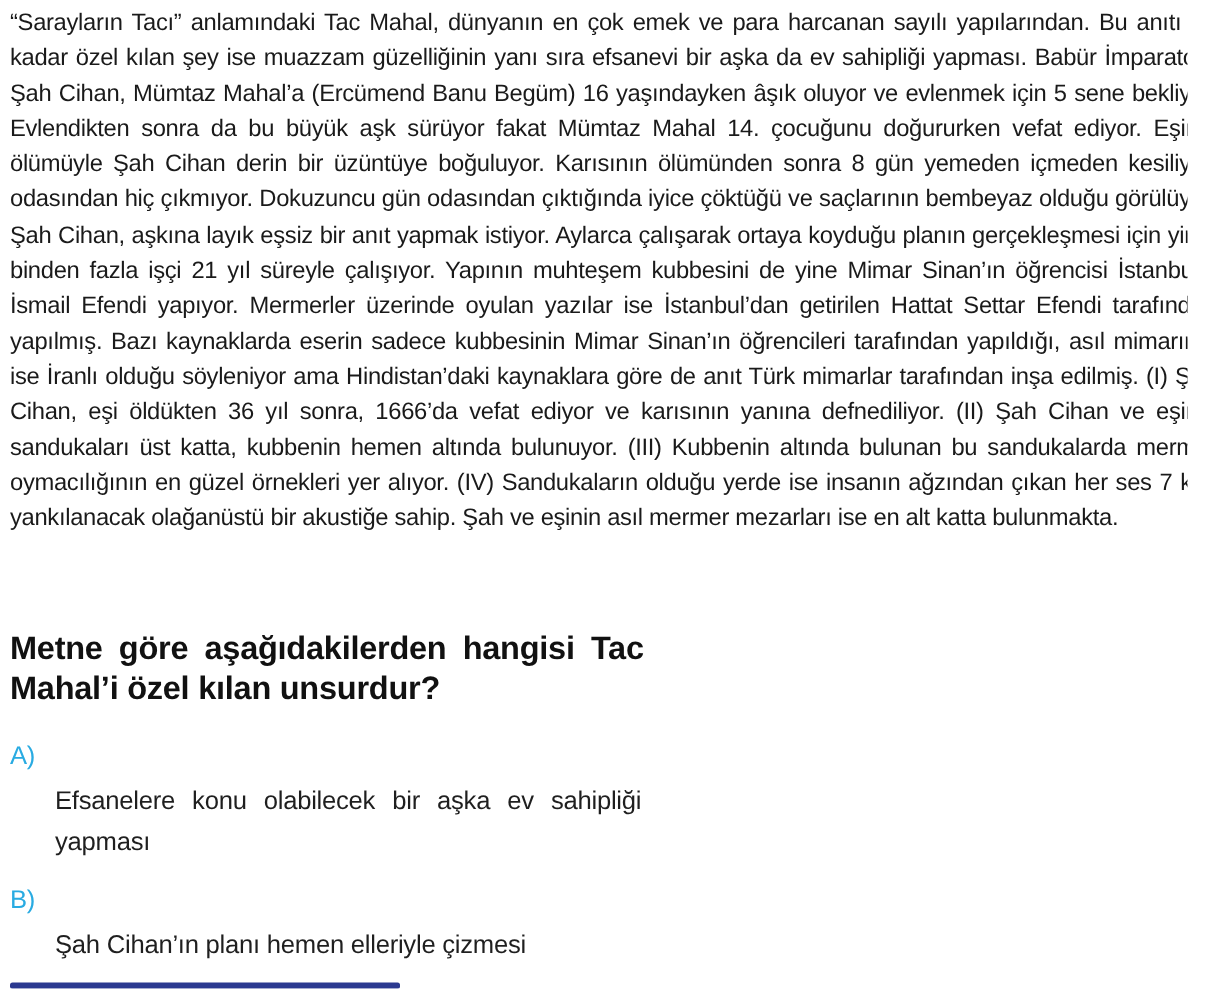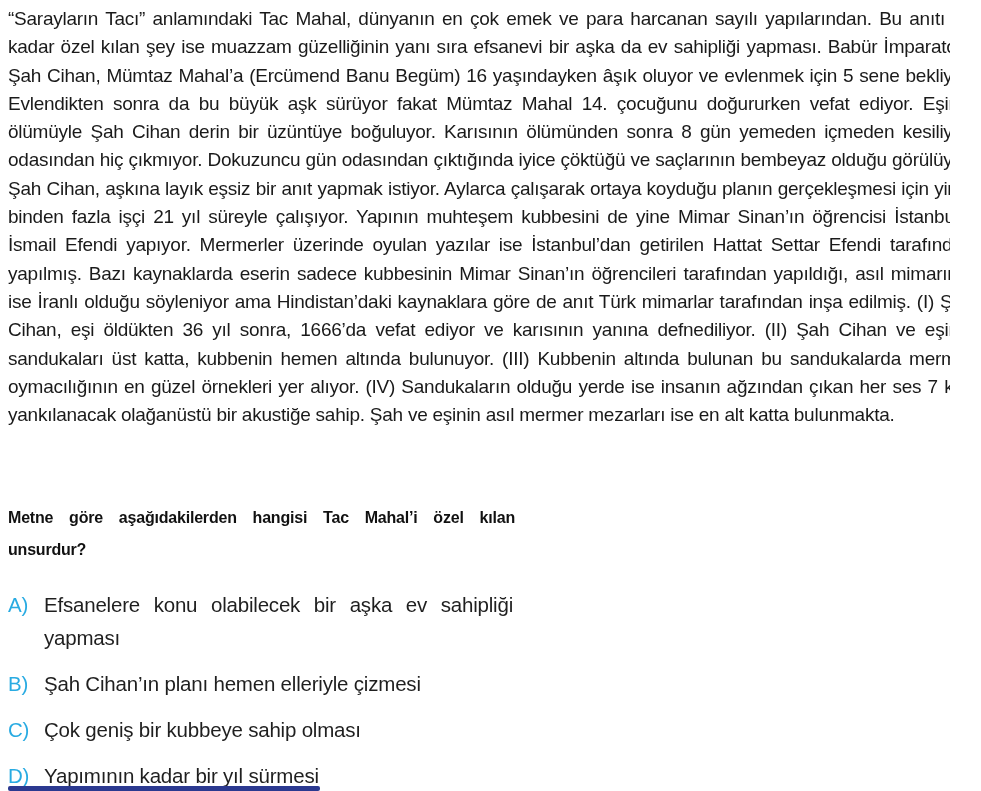--- a/index.html
+++ b/index.html
@@ -22,21 +22,21 @@
     line-height: 28.3px;
     letter-spacing: -0.25px;
     text-align: justify;
     color: #1a1a1a;
   }
   .question {
     position: absolute;
     top: 502px;
     left: 8px;
     width: 507px;
-    font-size: 16px;
+    font-size: 26px;
     font-weight: bold;
     line-height: 32px;
     letter-spacing: -0.2px;
     text-align: justify;
     color: #111111;
   }
   .options {
     position: absolute;
     top: 588px;
     left: 8px;
@@ -52,20 +52,21 @@
     cursor: default;
   }
   .option-letter {
     flex: 0 0 36px;
     font-weight: normal;
   }
   .option-text {
     flex: 1 1 auto;
     text-align: justify;
     color: #1f1f1f;
+    margin-top: 36px;
   }
   .footer-bar {
     position: absolute;
     left: 8px;
     bottom: 0;
     width: 312px;
     height: 5px;
     border-radius: 2px;
   }
 </style>

